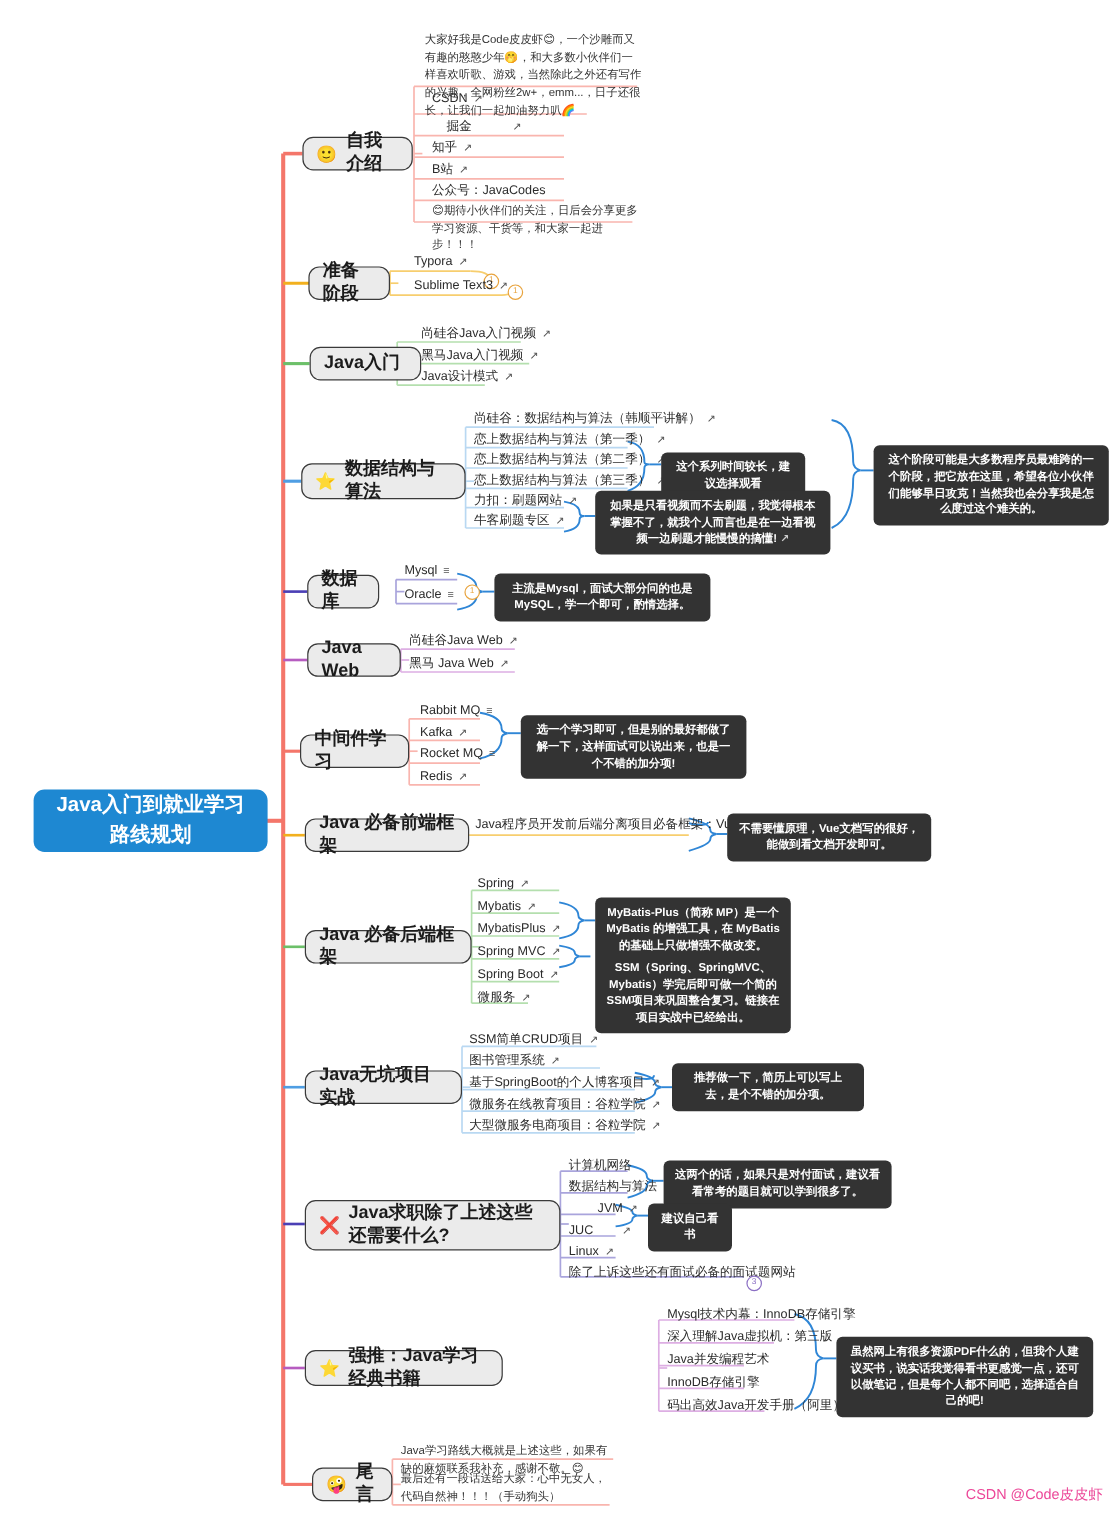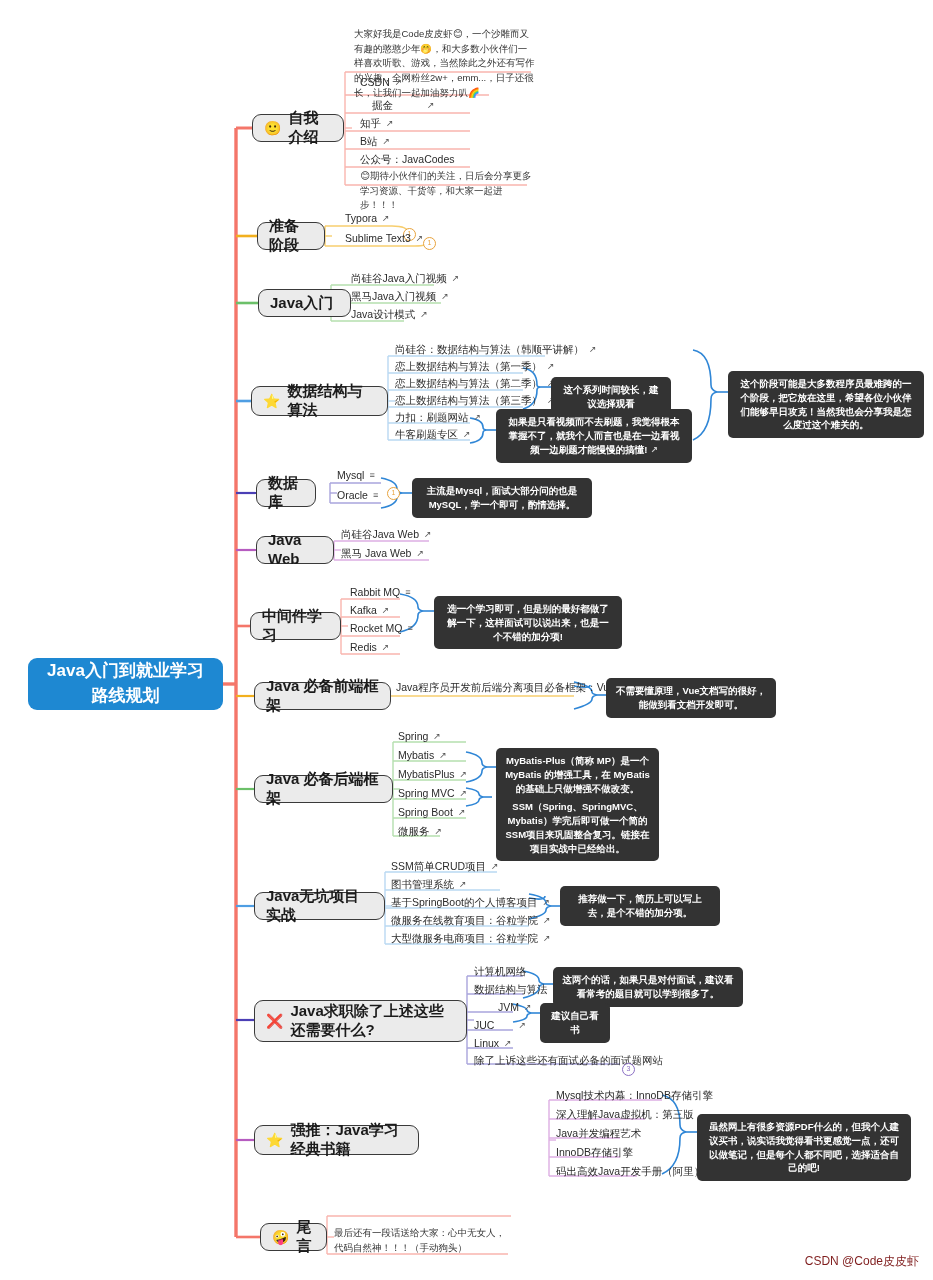--- a/index.html
+++ b/index.html
@@ -38,21 +38,21 @@
   .badge.p{border-color:#8b6fc4;color:#8b6fc4;}
   .note{
     position:absolute;background:#333333;color:#ffffff;border-radius:5px;
     padding:6px 9px;box-sizing:border-box;font-size:9.5px;font-weight:bold;
     line-height:1.45;text-align:center;
   }
   .para{
     position:absolute;font-size:9.5px;color:#333;line-height:1.55;
   }
   .watermark{
-    position:absolute;right:14px;bottom:10px;color:#7f1d1d;font-size:12px;
+    position:absolute;right:14px;bottom:26px;color:#ec4899;font-size:12px;
   }
 </style>
 </head>
 <body>
 
 <div id="canvas">
 
   <svg width="933" height="1280" style="position:absolute;left:0;top:0;">
 
     <path d="M236,128 L236,1237" stroke="#f4766a" stroke-width="3.4" fill="none"></path>
@@ -462,17 +462,18 @@
     <span>Java并发编程艺术</span>
   </div>
   <div class="leaf" style="left:556px;top:1146px;">
     <span>InnoDB存储引擎</span>
   </div>
   <div class="leaf" style="left:556px;top:1165px;">
     <span>码出高效Java开发手册（阿里）</span>
   </div>
   <div class="note" style="left:697px;top:1114px;width:214px;">虽然网上有很多资源PDF什么的，但我个人建议买书，说实话我觉得看书更感觉一点，还可以做笔记，但是每个人都不同吧，选择适合自己的吧!</div>
 
+  <div class="para" style="left:334px;top:1203px;width:180px;">Java学习路线大概就是上述这些，如果有缺的麻烦联系我补充，感谢不敬。😊</div>
   <div class="para" style="left:334px;top:1226px;width:180px;">最后还有一段话送给大家：心中无女人，代码自然神！！！（手动狗头）</div>
 
   <div class="watermark">CSDN @Code皮皮虾</div>
 
 </div>
 
 </body></html>

